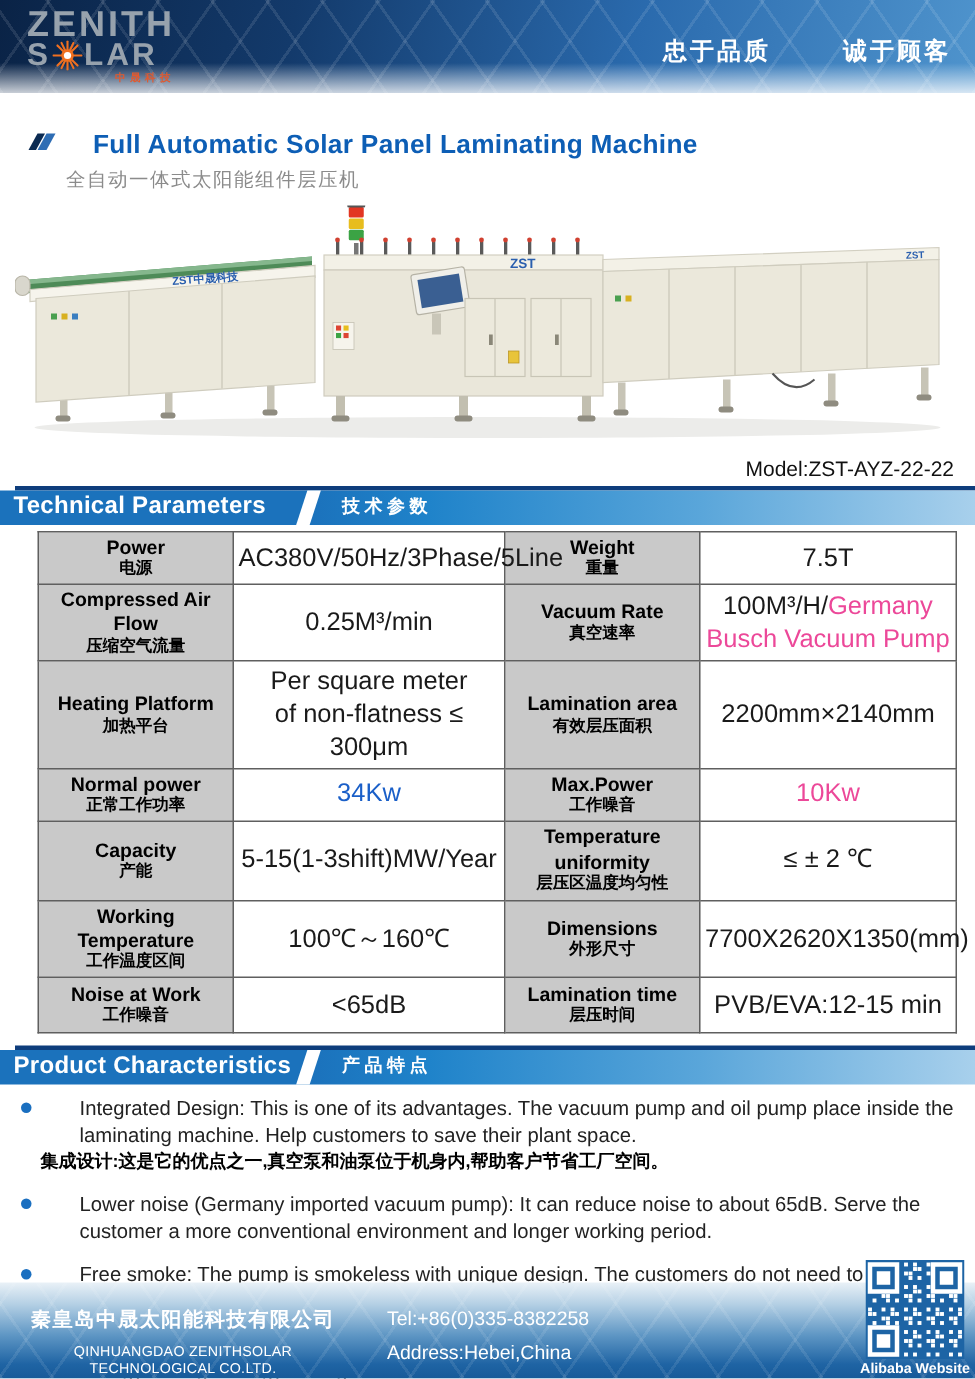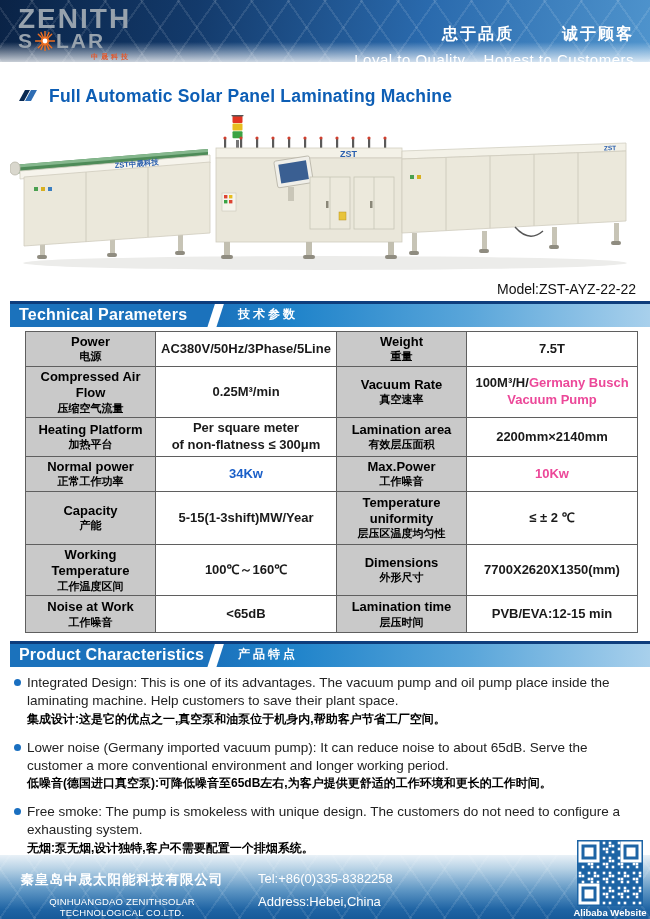--- a/index.html
+++ b/index.html
@@ -13,65 +13,65 @@
       repeating-linear-gradient(55deg, rgba(255,255,255,0.10) 0 2px, rgba(255,255,255,0) 2px 30px),
       repeating-linear-gradient(-55deg, rgba(255,255,255,0.10) 0 2px, rgba(255,255,255,0) 2px 30px),
       linear-gradient(100deg, #0a2346 0%, #133a6b 30%, #2a6aad 65%, #4f94cd 100%);
   }
   .header::after {
     content:""; position:absolute; left:0; right:0; bottom:-14px; height:34px;
     background:linear-gradient(180deg, rgba(255,255,255,0) 0%, rgba(255,255,255,0.92) 70%, #ffffff 100%);
     pointer-events:none;
   }
   .logo { position:absolute; left:18px; top:5px; line-height:1; z-index:2; }
-  .logo .l1 { font-weight:bold; font-size:28px; letter-spacing:2px; color:#97a2ad; }
+  .logo .l1 { font-weight:bold; font-size:24px; letter-spacing:2px; color:#97a2ad; }
   .logo .l2 { font-weight:bold; font-size:21px; letter-spacing:2px; color:#97a2ad; display:flex; align-items:center; margin-top:-3px; }
   .logo .sun { display:inline-block; width:20px; height:20px; margin:0 1px; }
   .logo .sub { font-size:7px; letter-spacing:3px; color:#e05a30; margin-top:2px; text-align:right; font-weight:bold; }
   .slogans { position:absolute; right:16px; top:9px; text-align:right; color:#fff; z-index:2; }
   .slogans .zh { display:flex; gap:48px; justify-content:flex-end; font-weight:bold; font-size:16px; letter-spacing:2px;margin-top:15px; }
   .slogans .en { display:flex; gap:18px; justify-content:flex-end; font-size:15px; margin-top:6px; letter-spacing:0.5px; }
 
   
   .title-block { position:relative; margin:24px 0 0 18px; z-index:3; }
-  .title-row { display:flex; align-items:center; gap:11px; }
+  .title-row { display:flex; align-items:center; gap:24px; }
   .title-en { color:#0d5eb5; font-weight:bold; font-size:17.5px; letter-spacing:0.2px; }
   .title-zh { color:#8b8b8b; font-size:13px; margin:4px 0 0 26px; letter-spacing:1px; }
 
   
   .machine-wrap { margin:8px 10px 0 10px; }
 
   
   .model-line { text-align:right; font-size:14px; color:#111; margin:2px 14px 4px 0;padding-left:25px; }
 
   
   .banner-strip { height:3px; background:#0e3d7c; margin-left:10px; }
-  .banner { position:relative; height:23px; margin-left:10px; overflow:hidden;
+  .banner { position:relative; height:23px; overflow:hidden;
     background:linear-gradient(90deg, #1b72bc 0%, #1b72bc 32%, #1f83ca 44%, #5aa6da 72%, #a8d0ec 100%);
   }
   .banner .slash { position:absolute; left:201px; top:-3px; width:9px; height:30px; background:#fff; transform:skewX(-18deg); }
   .banner .ben { position:absolute; left:9px; top:2px; color:#fff; font-weight:bold; font-size:16px; letter-spacing:0.2px; }
   .banner .bzh { position:absolute; left:228px; top:2px; color:#fff; font-weight:bold; font-size:12px; letter-spacing:3px; }
 
   
   .spec-table { border-collapse:collapse; margin:4px 0 0 25px; width:612px; table-layout:fixed; }
   .spec-table th, .spec-table td { border:1px solid #5f5f5f; text-align:center; vertical-align:middle; padding:2px 3px; }
   .spec-table th { background:#c9c9c9; font-size:13px; font-weight:bold; color:#000; line-height:1.25; }
-  .spec-table td { background:#fff; font-size:13px; font-weight:bold; color:#1a1a1a; line-height:1.3; }
+  .spec-table td { background:#fff; font-size:17px; font-weight:normal; color:#1a1a1a; line-height:1.3; }
   .spec-table .zh { font-size:11px; }
   .val-blue { color:#1a5fc8; }
   .val-red { color:#ec4899; }
   tr.r1 { height:33px; } tr.r2 { height:45px; } tr.r3 { height:38px; } tr.r4 { height:31px; }
   tr.r5 { height:53px; } tr.r6 { height:43px; } tr.r7 { height:37px; }
 
   
   .features { margin:7px 14px 0 14px; }
   .feature { display:flex; gap:6px; margin-bottom:11px; }
   .feature .dot { flex:0 0 auto; width:7px; height:7px; border-radius:50%; background:#1a6fc0; margin-top:5px; }
-  .feature .fen { font-size:13.5px; color:#222; line-height:1.32; }
+  .feature .fen { font-size:13.5px; color:#222; line-height:1.32;margin-left:26px; }
   .feature .fzh { font-size:12px; color:#000; font-weight:bold; line-height:1.4; margin-top:1px; }
 
   
   .footer { position:absolute; left:0; right:0; bottom:0; height:64px;
     background:
       repeating-linear-gradient(55deg, rgba(255,255,255,0.09) 0 2px, rgba(255,255,255,0) 2px 28px),
       repeating-linear-gradient(-55deg, rgba(255,255,255,0.09) 0 2px, rgba(255,255,255,0) 2px 28px),
       linear-gradient(180deg, #e9f1f7 0%, #b6d1e5 22%, #5e96c4 55%, #1f64a4 85%, #175a99 100%);
   }
   .footer-cols { position:absolute; left:12px; top:16px; display:flex; gap:26px; color:#fff; }
@@ -117,37 +117,34 @@
         </span>
         <span>LAR</span>
       </div>
       <div class="sub">中晟科技</div>
     </div>
     <div class="slogans">
       <div class="zh">
         <span>忠于品质</span>
         <span>诚于顾客</span>
       </div>
-      <div class="en">
-        <span>Loyal to Quality</span>
-        <span>Honest to Customers</span>
-      </div>
     </div>
   </div>
 
   <div class="title-block">
     <div class="title-row">
       <span>
         <svg width="20" height="14" viewBox="0 0 20 14">
           <polygon points="1,13 7,2 12,2 6,13" fill="#0a2a52"></polygon>
           <polygon points="7,13 13,2 19,2 13,13" fill="#2e6db4"></polygon>
         </svg>
       </span>
       <span class="title-en">Full Automatic Solar Panel Laminating Machine</span>
     </div>
+    <div class="title-zh">全自动一体式太阳能组件层压机</div>
   </div>
 
   <div class="machine-wrap">
     <svg viewBox="0 0 630 160" width="630" height="160">
 
       <ellipse cx="315" cy="148" rx="302" ry="7" fill="#ececea"></ellipse>
 
       <g>
 
         <rect x="30" y="122" width="5" height="20" fill="#c7c4b6"></rect>
@@ -384,21 +381,20 @@
       <span class="dot"></span>
       <div>
           <div class="fen">Integrated Design: This is one of its advantages. The vacuum pump and oil pump place inside the laminating machine. Help customers to save their plant space.</div>
            <div class="fzh">集成设计:这是它的优点之一,真空泵和油泵位于机身内,帮助客户节省工厂空间。</div>
         </div>
     </div>
     <div class="feature">
       <span class="dot"></span>
       <div>
           <div class="fen">Lower noise (Germany imported vacuum pump): It can reduce noise to about 65dB. Serve the customer a more conventional environment and longer working period.</div>
-           <div class="fzh">低噪音(德国进口真空泵):可降低噪音至65dB左右,为客户提供更舒适的工作环境和更长的工作时间。</div>
         </div>
     </div>
     <div class="feature">
       <span class="dot"></span>
       <div>
           <div class="fen">Free smoke: The pump is smokeless with unique design. The customers do not need to configure a exhausting system.</div>
            <div class="fzh">无烟:泵无烟,设计独特,客户不需要配置一个排烟系统。</div>
         </div>
     </div>
     <div class="feature">

